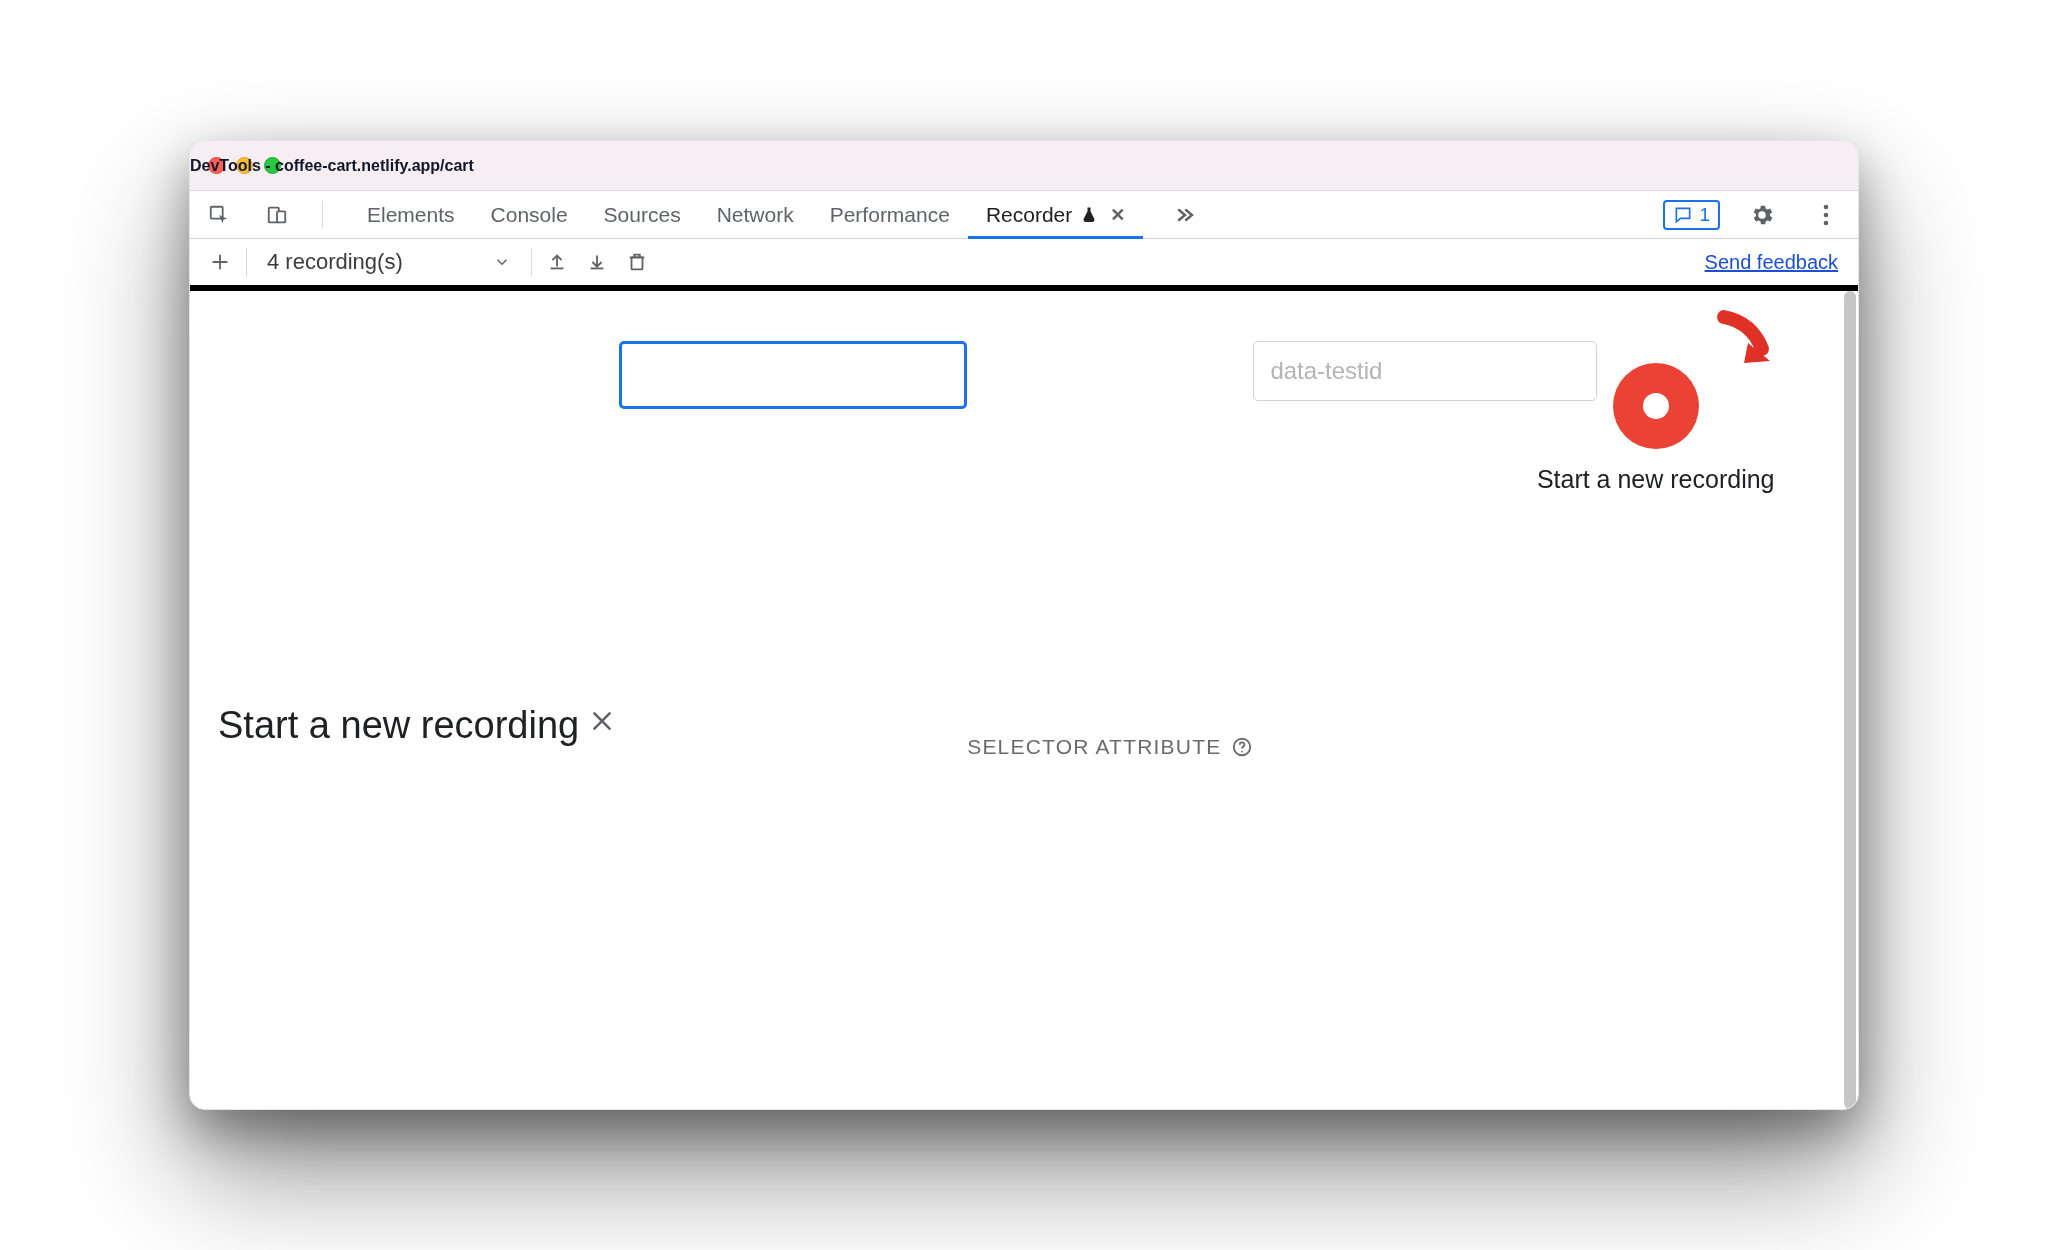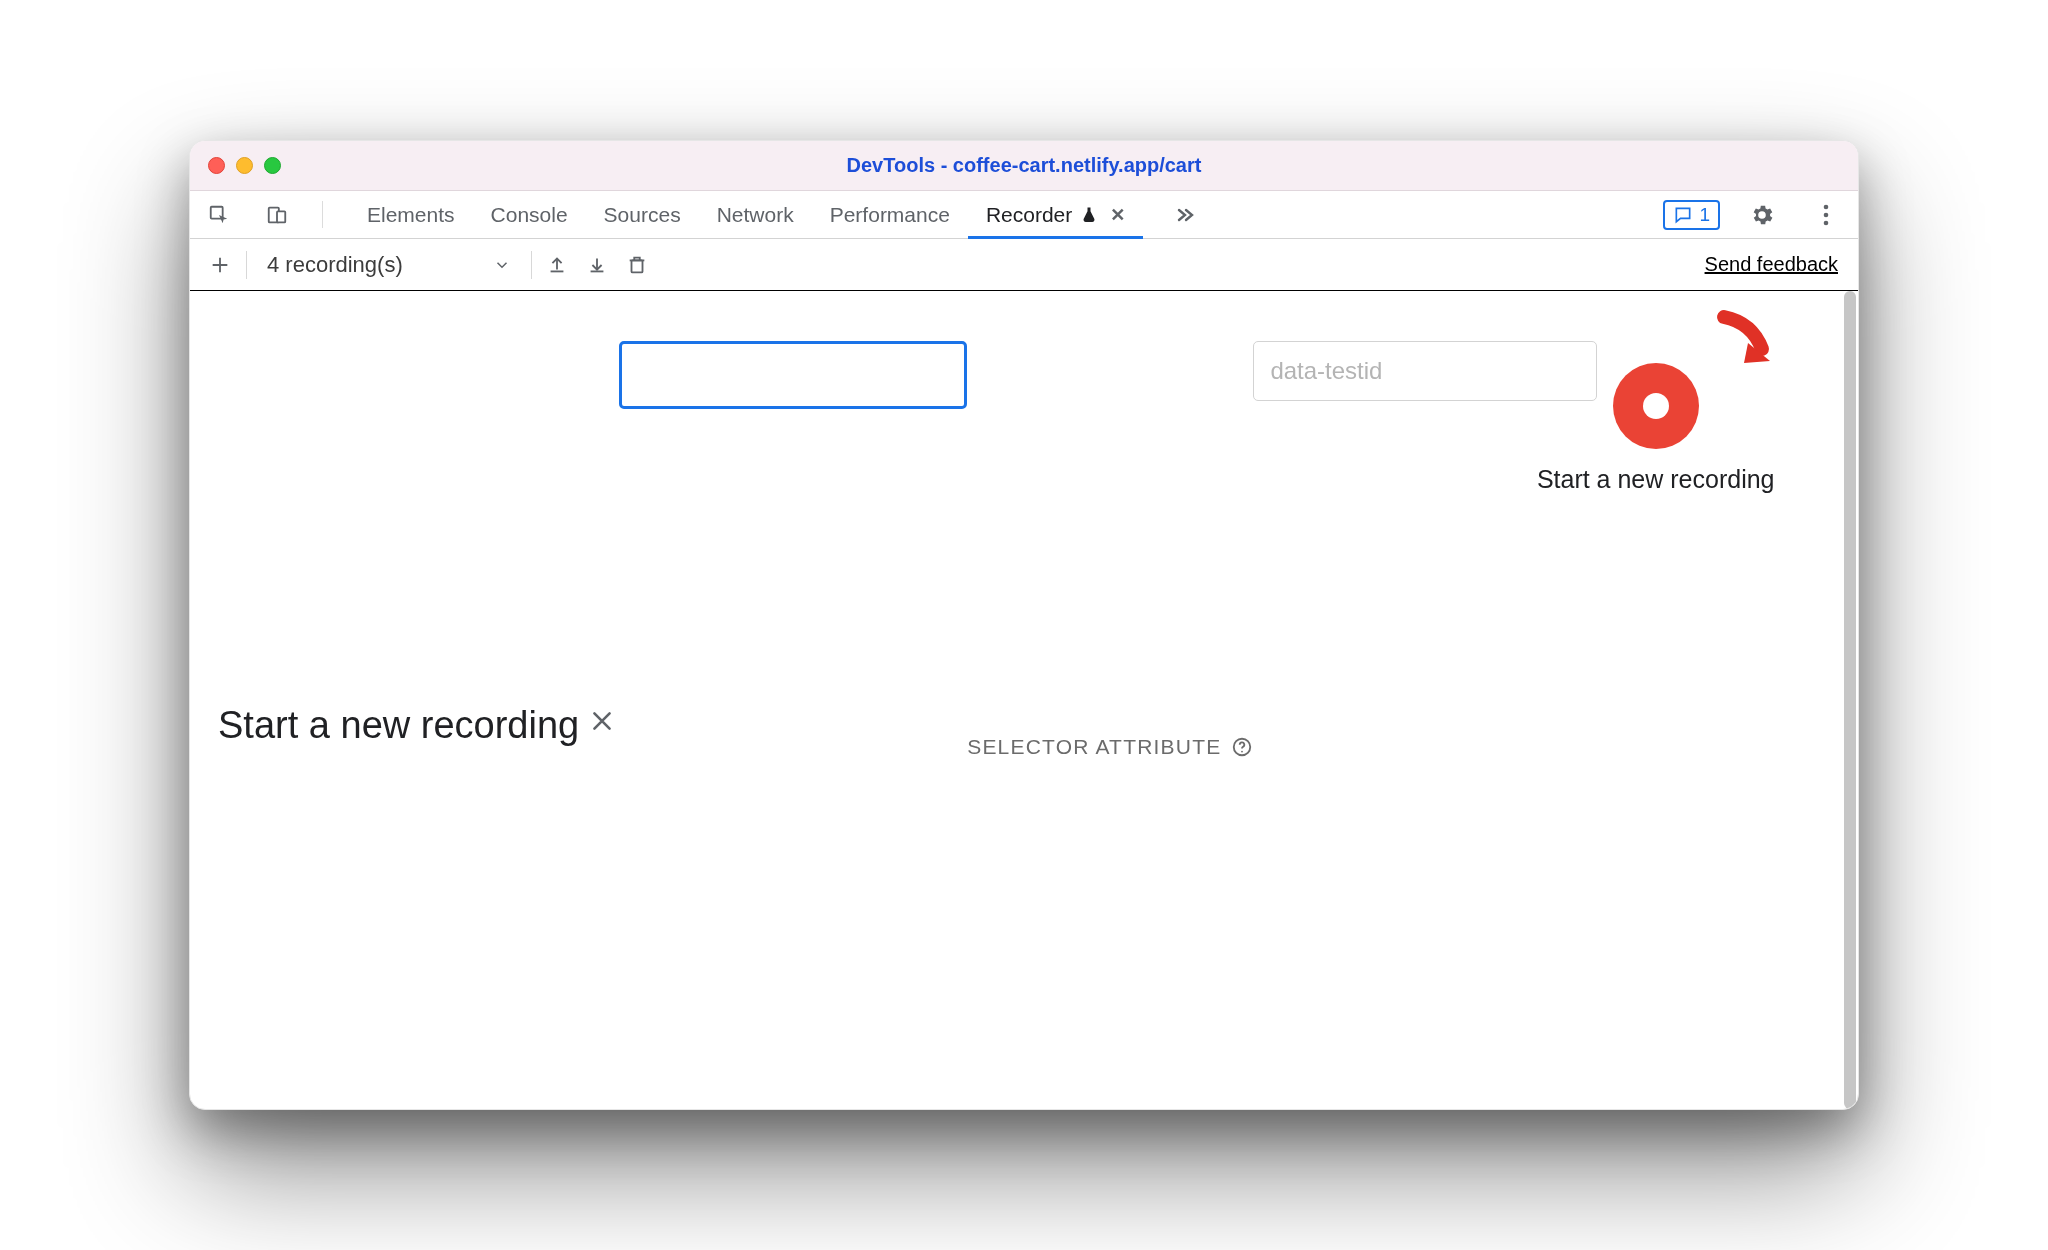--- a/index.html
+++ b/index.html
@@ -25,21 +25,21 @@
     display: flex;
     align-items: center;
     position: relative;
     padding: 0 18px;
   }
   .traffic { display: flex; gap: 11px; align-items: center; }
   .dot { width: 17px; height: 17px; border-radius: 50%; }
   .dot.red { background: #ff5f57; border: 1px solid #e24238; }
   .dot.yellow { background: #febc2e; border: 1px solid #dfa023; }
   .dot.green { background: #28c840; border: 1px solid #1ea830; }
-  .title-text { position: absolute; left: 0; right: 0; text-align: center; font-size: 20px; font-weight: 600; color: #1d4ed8; }
+  .title-text { position: absolute; left: 0; right: 0; text-align: left; font-size: 16px; font-weight: 600; color: #0f172a; }
   
   .tabstrip {
     height: 48px;
     border-bottom: 1px solid #d3d3d3;
     display: flex;
     align-items: stretch;
     padding: 0 10px;
     gap: 20px;
   }
   .tool-icon {
@@ -71,38 +71,38 @@
     padding: 2px 8px; color: #1a73e8; font-size: 19px;
     cursor: pointer;
   }
   .issues-badge svg { width: 20px; height: 20px; }
   .gear-btn, .kebab-btn { width: 44px; display: flex; align-items: center; justify-content: center; color: #5f6368; cursor: pointer; }
   .gear-btn svg { width: 26px; height: 26px; }
   .kebab-btn svg { width: 6px; height: 24px; }
   
   .toolbar {
     height: 52px;
-    border-bottom: 1px solid #000000;
+    border-bottom: 6px solid #000000;
     display: flex;
     align-items: center;
     padding: 0 14px;
     gap: 10px;
   }
   .plus-btn { width: 32px; height: 32px; display:flex; align-items:center; justify-content:center; color:#5f6368; cursor:pointer;}
   .plus-btn svg { width: 22px; height: 22px; }
   .vdiv2 { width:1px; background:#d8d8d8; height:28px; }
   .dropdown {
     display:flex; align-items:center; gap: 90px;
     font-size: 22px; color:#3c3c3c; padding: 0 10px;
     cursor: pointer;
   }
   .dropdown svg { width: 18px; height: 18px; color:#5f6368; }
   .toolbar .ic { width:30px; height:30px; display:flex; align-items:center; justify-content:center; color:#5f6368; cursor:pointer;}
   .toolbar .ic svg { width:22px; height:22px; }
-  .feedback { margin-left:auto; font-size: 20px; color:#000000; text-decoration: underline; cursor:pointer; padding-right: 6px; }
+  .feedback { margin-left:auto; font-size: 20px; color:#1d4ed8; text-decoration: underline; cursor:pointer; padding-right: 6px; }
   
   .body { position: relative; flex: 1; overflow: hidden; }
   .scroll { position:absolute; right:2px; top:0; bottom:0; width:12px; }
   .scroll-thumb { position:absolute; right:0; top:0; width:12px; height: 100%; background:#c6c6c6; border-radius:6px; }
   .content { padding: 50px 48px 0 28px; height: 100%; display:flex; flex-direction:row; }
   .heading-row { display:flex; align-items:center; }
   .heading { font-size: 38px; font-weight: 400; color:#202124; }
   .heading-spacer { flex:1; }
   .close-panel { color:#5f6368; cursor:pointer; padding: 10px; margin-top:-4px; margin-right:-6px;}
   .close-panel svg { width:26px; height:26px; }

